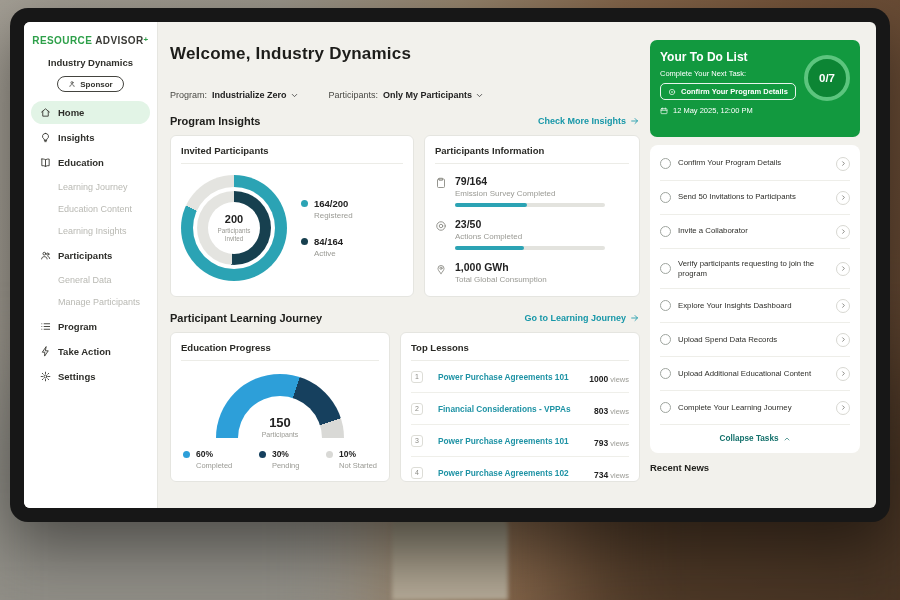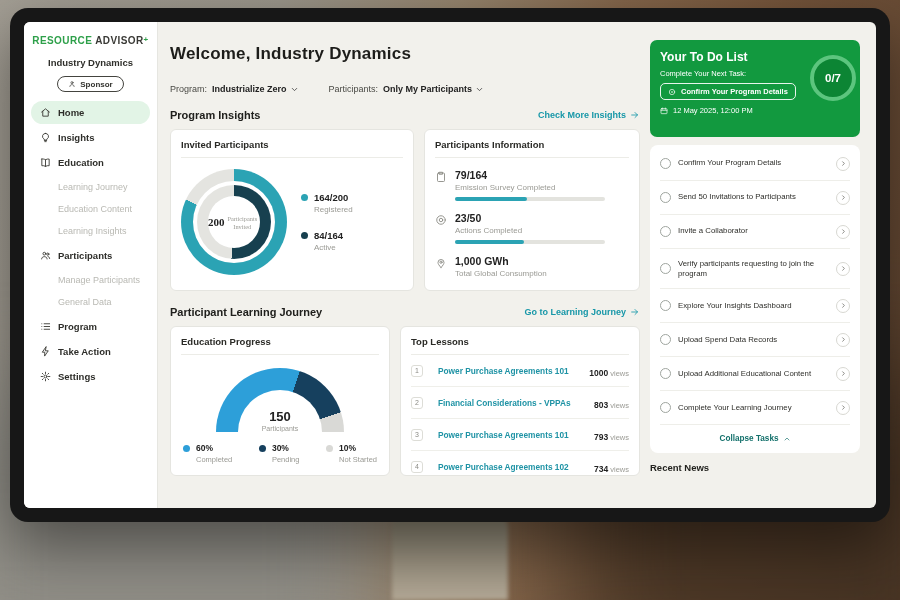--- a/index.html
+++ b/index.html
@@ -31,21 +31,21 @@
   .sponsor svg{width:8px;height:8px;}
   .nav-item{display:flex;align-items:center;gap:7px;padding:6px 9px;border-radius:14px;font-size:9.5px;
     font-weight:bold;color:#2e2e2a;margin:2px 0;cursor:pointer;}
   .nav-item.active{background:#e2f4e6;}
   .nic{width:11px;height:11px;flex:none;color:#3c3c37;}
   .nav-sub{display:block;padding:6px 9px 6px 27px;font-size:9px;color:#b9b9b3;cursor:pointer;}
 
   
   .main{flex:1;padding:22px 10px 0 12px;min-width:0;}
   .welcome{font-size:17px;font-weight:bold;color:#1d1d1a;letter-spacing:.2px;}
-  .filters{display:flex;gap:30px;margin-top:20px;font-size:9px;color:#4a4a45;align-items:center;}
+  .filters{display:flex;gap:30px;margin-top:26px;font-size:9px;color:#4a4a45;align-items:center;}
   .filter{display:flex;align-items:center;gap:5px;cursor:pointer;}
   .filter .val{font-weight:bold;color:#222;display:flex;align-items:center;gap:3px;}
   .filter svg{width:9px;height:9px;color:#333;}
   .section-head{display:flex;justify-content:space-between;align-items:center;margin-top:15px;margin-bottom:8px;}
   .section-title{font-size:11px;font-weight:bold;color:#20201d;}
   .section-link{font-size:9px;font-weight:bold;color:#1797a8;display:flex;align-items:center;gap:4px;cursor:pointer;}
   .section-link svg{width:10px;height:10px;}
   .cards{display:flex;gap:10px;}
   .card{background:#fff;border:1px solid #e5e5e0;border-radius:6px;padding:9px 10px;overflow:hidden;}
   .card-title{font-size:9.5px;font-weight:bold;color:#2a2a26;padding-bottom:7px;border-bottom:1px solid #ECECE7;}
@@ -53,22 +53,22 @@
   .w244{width:244px;flex:none;} .w220{width:220px;flex:none;} .grow{flex:1;min-width:0;}
 
   
   .donut-row{display:flex;align-items:center;gap:14px;margin-top:11px;}
   .donut{position:relative;width:106px;height:106px;flex:none;}
   .donut .outer{position:absolute;inset:0;border-radius:50%;
     background:conic-gradient(#2ba3b4 0 295deg,#e4e4e0 295deg 360deg);}
   .donut .gap1{position:absolute;inset:12px;border-radius:50%;background:#fff;}
   .donut .inner{position:absolute;inset:16px;border-radius:50%;
     background:conic-gradient(#17404f 0 184deg,#e4e4e0 184deg 360deg);}
-  .donut .hole{position:absolute;inset:27px;border-radius:50%;background:#fff;display:flex;flex-direction:row;
-    align-items:center;justify-content:center;text-align:center;font-family:Liberation Serif, serif;}
+  .donut .hole{position:absolute;inset:27px;border-radius:50%;background:#fff;display:flex;flex-direction:column;
+    align-items:center;justify-content:center;text-align:center;}
   .donut .cv{font-size:11px;font-weight:bold;color:#222;}
   .donut .cl{font-size:6.3px;color:#9a9a94;margin-top:2px;width:44px;line-height:1.25;}
   .legend-v{display:flex;flex-direction:column;gap:16px;}
   .legend-item{display:flex;gap:6px;}
   .dot{width:7px;height:7px;border-radius:50%;margin-top:2px;flex:none;}
   .dot.teal{background:#2ba3b4;} .dot.navy{background:#17404f;}
   .dot.blue{background:#2d9fd9;} .dot.dnavy{background:#16405e;} .dot.gray{background:#d9d9d6;}
   .legend-val{font-size:9.5px;font-weight:bold;color:#222;}
   .legend-lab{font-size:8px;color:#9a9a94;margin-top:2px;}
 
@@ -105,21 +105,21 @@
   
   .right{width:226px;padding:18px 16px 0 0;flex:none;}
   .todo-card{position:relative;background:#12993f;border-radius:7px;padding:10px 10px 12px;color:#fff;height:97px;}
   .todo-title{font-size:12px;font-weight:bold;}
   .todo-sub{font-size:7.5px;margin-top:5px;}
   .todo-chip{display:inline-flex;align-items:center;gap:5px;border:1px solid rgba(255,255,255,.9);border-radius:5px;
     padding:3px 7px;margin-top:5px;font-size:7.5px;font-weight:bold;max-width:150px;}
   .todo-chip svg{width:8px;height:8px;flex:none;}
   .todo-date{display:flex;align-items:center;gap:5px;font-size:7.5px;margin-top:6px;}
   .todo-date svg{width:8px;height:8px;flex:none;}
-  .todo-ring{position:absolute;right:4px;top:15px;width:46px;height:46px;border-radius:50%;
+  .todo-ring{position:absolute;right:10px;top:15px;width:46px;height:46px;border-radius:50%;
     border:4px solid #5cc57e;background:#0c8534;display:flex;align-items:center;justify-content:center;
     font-size:11.5px;font-weight:bold;}
   .tasks{background:#fff;border-radius:8px;margin-top:8px;padding:2px 10px 2px;}
   .task{display:flex;align-items:center;gap:7px;padding:9.5px 0;border-bottom:1px solid #eeeee9;cursor:pointer;}
   .task .cb{width:11px;height:11px;border:1.3px solid #9fa59f;border-radius:50%;flex:none;cursor:pointer;}
   .t-label{flex:1;font-size:7.8px;color:#2e2e2a;line-height:1.3;min-width:0;}
   .chev{width:14px;height:14px;border:1px solid #d8d8d2;border-radius:50%;display:flex;align-items:center;
     justify-content:center;color:#6b6b65;flex:none;cursor:pointer;}
   .chev svg{width:7px;height:7px;stroke-width:2.6;}
   .collapse{display:flex;align-items:center;justify-content:center;gap:4px;padding:9px 0 8px;
@@ -177,22 +177,22 @@
           <span class="nav-sub">Learning Insights</span>
           <div class="nav-item">
             <svg class="nic" viewBox="0 0 24 24">
                 <circle cx="9.5" cy="8" r="3"></circle>
                 <path d="M3.5 19.5c0-3 2.7-5 6-5s6 2 6 5"></path>
                 <circle cx="17" cy="9" r="2.4"></circle>
                 <path d="M17.5 14.2c2 .4 3.5 2 3.5 4.3"></path>
               </svg>
             <span>Participants</span>
           </div>
+          <span class="nav-sub">General Data</span>
           <span class="nav-sub">Manage Participants</span>
-          <span class="nav-sub">General Data</span>
           <div class="nav-item">
             <svg class="nic" viewBox="0 0 24 24">
                 <path d="M9 6h12M9 12h12M9 18h12"></path>
                 <path d="M4 6h.01M4 12h.01M4 18h.01"></path>
               </svg>
             <span>Program</span>
           </div>
           <div class="nav-item">
             <svg class="nic" viewBox="0 0 24 24">
                 <path d="M13 2 5 13.5h5.5L10 22l8-11.5h-5.5z"></path>

